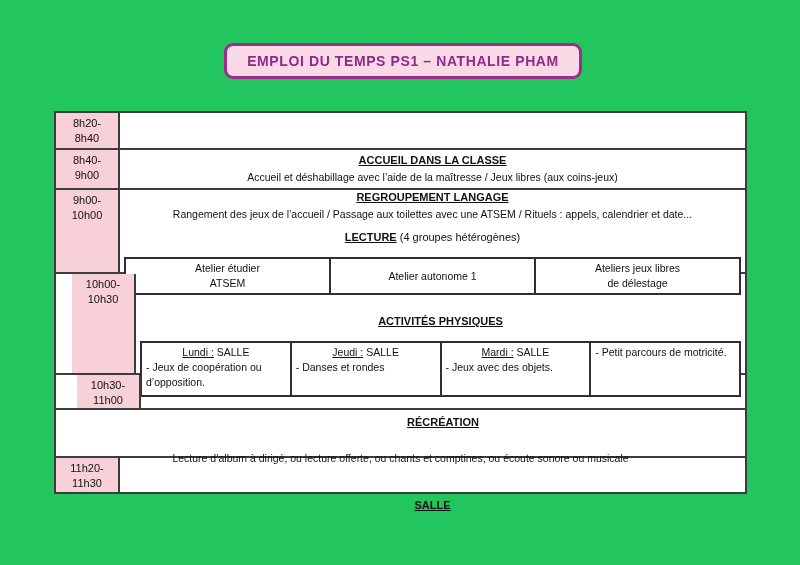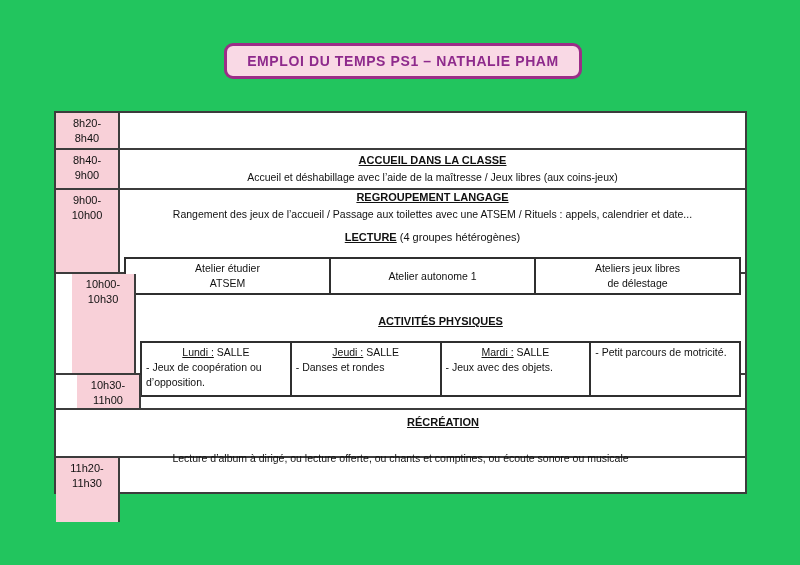--- a/index.html
+++ b/index.html
@@ -41,21 +41,21 @@
   }
   
   .schedule {
     position: absolute;
     left: 54px; top: 111px;
     width: 693px;
     border: 2px solid var(--grid);
     background: #ffffff;
   }
   .row { display: flex; border-bottom: 2px solid var(--grid); }
-  .row:last-child { border-bottom: none; flex-direction: column; }
+  .row:last-child { border-bottom: none; }
   .time-cell {
     width: 64px;
     flex: 0 0 64px;
     background: var(--time_cell_bg);
     border-right: 2px solid var(--grid);
     text-align: center;
     font-size: 11px;
     line-height: 15px;
     padding-top: 3px;
   }

